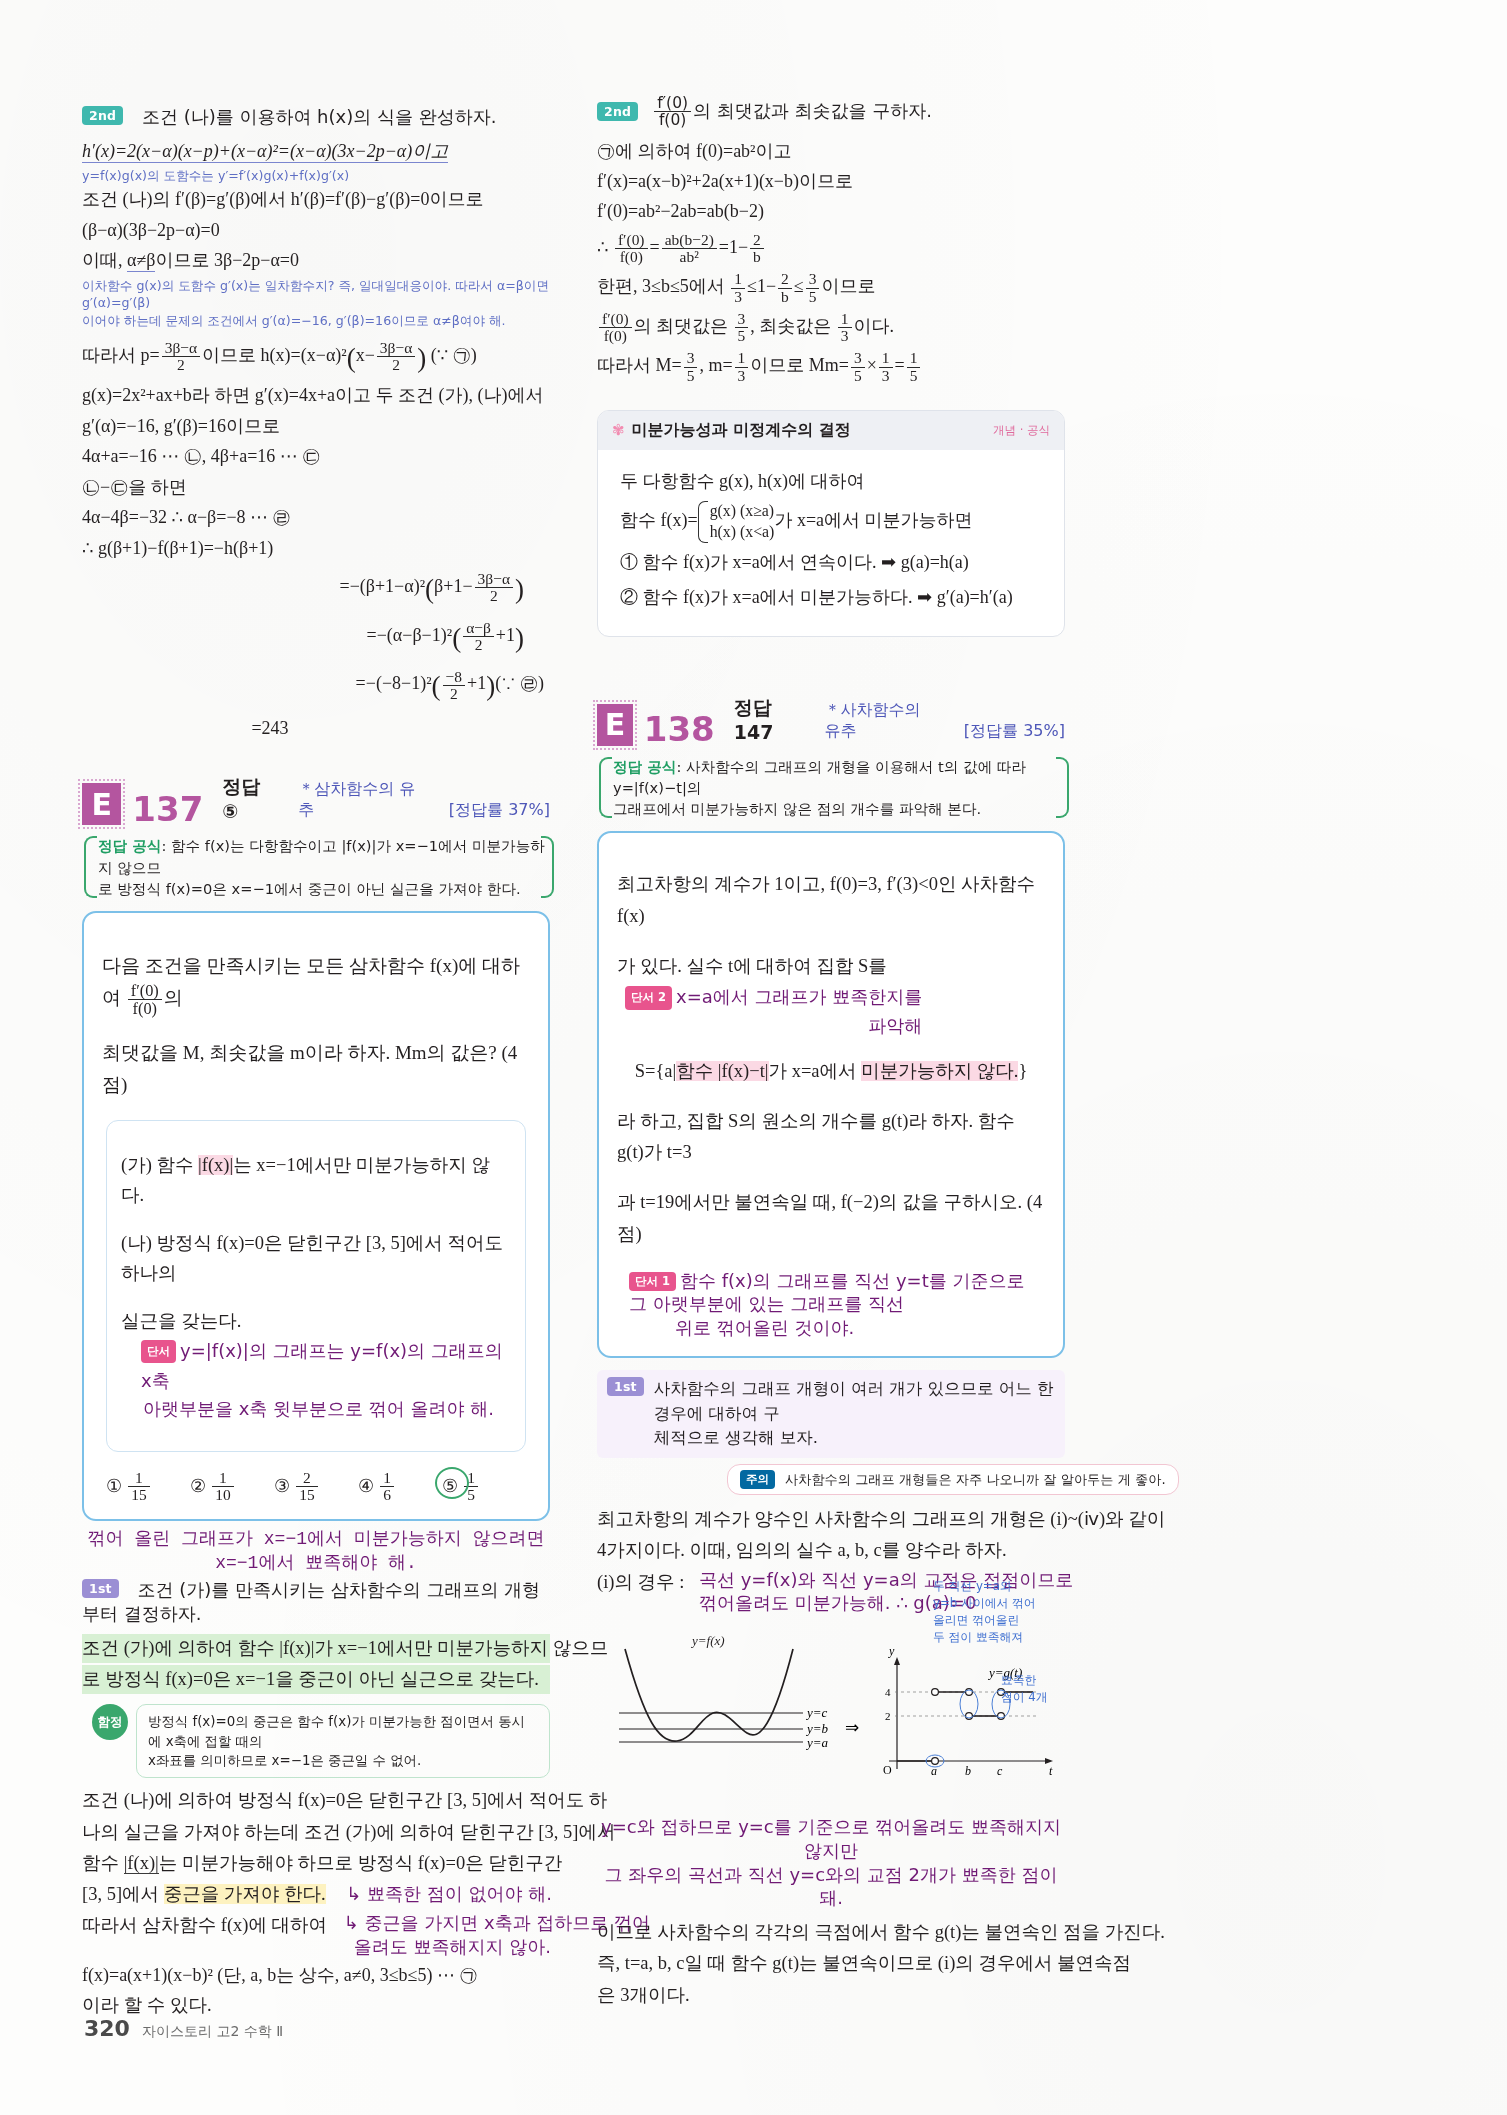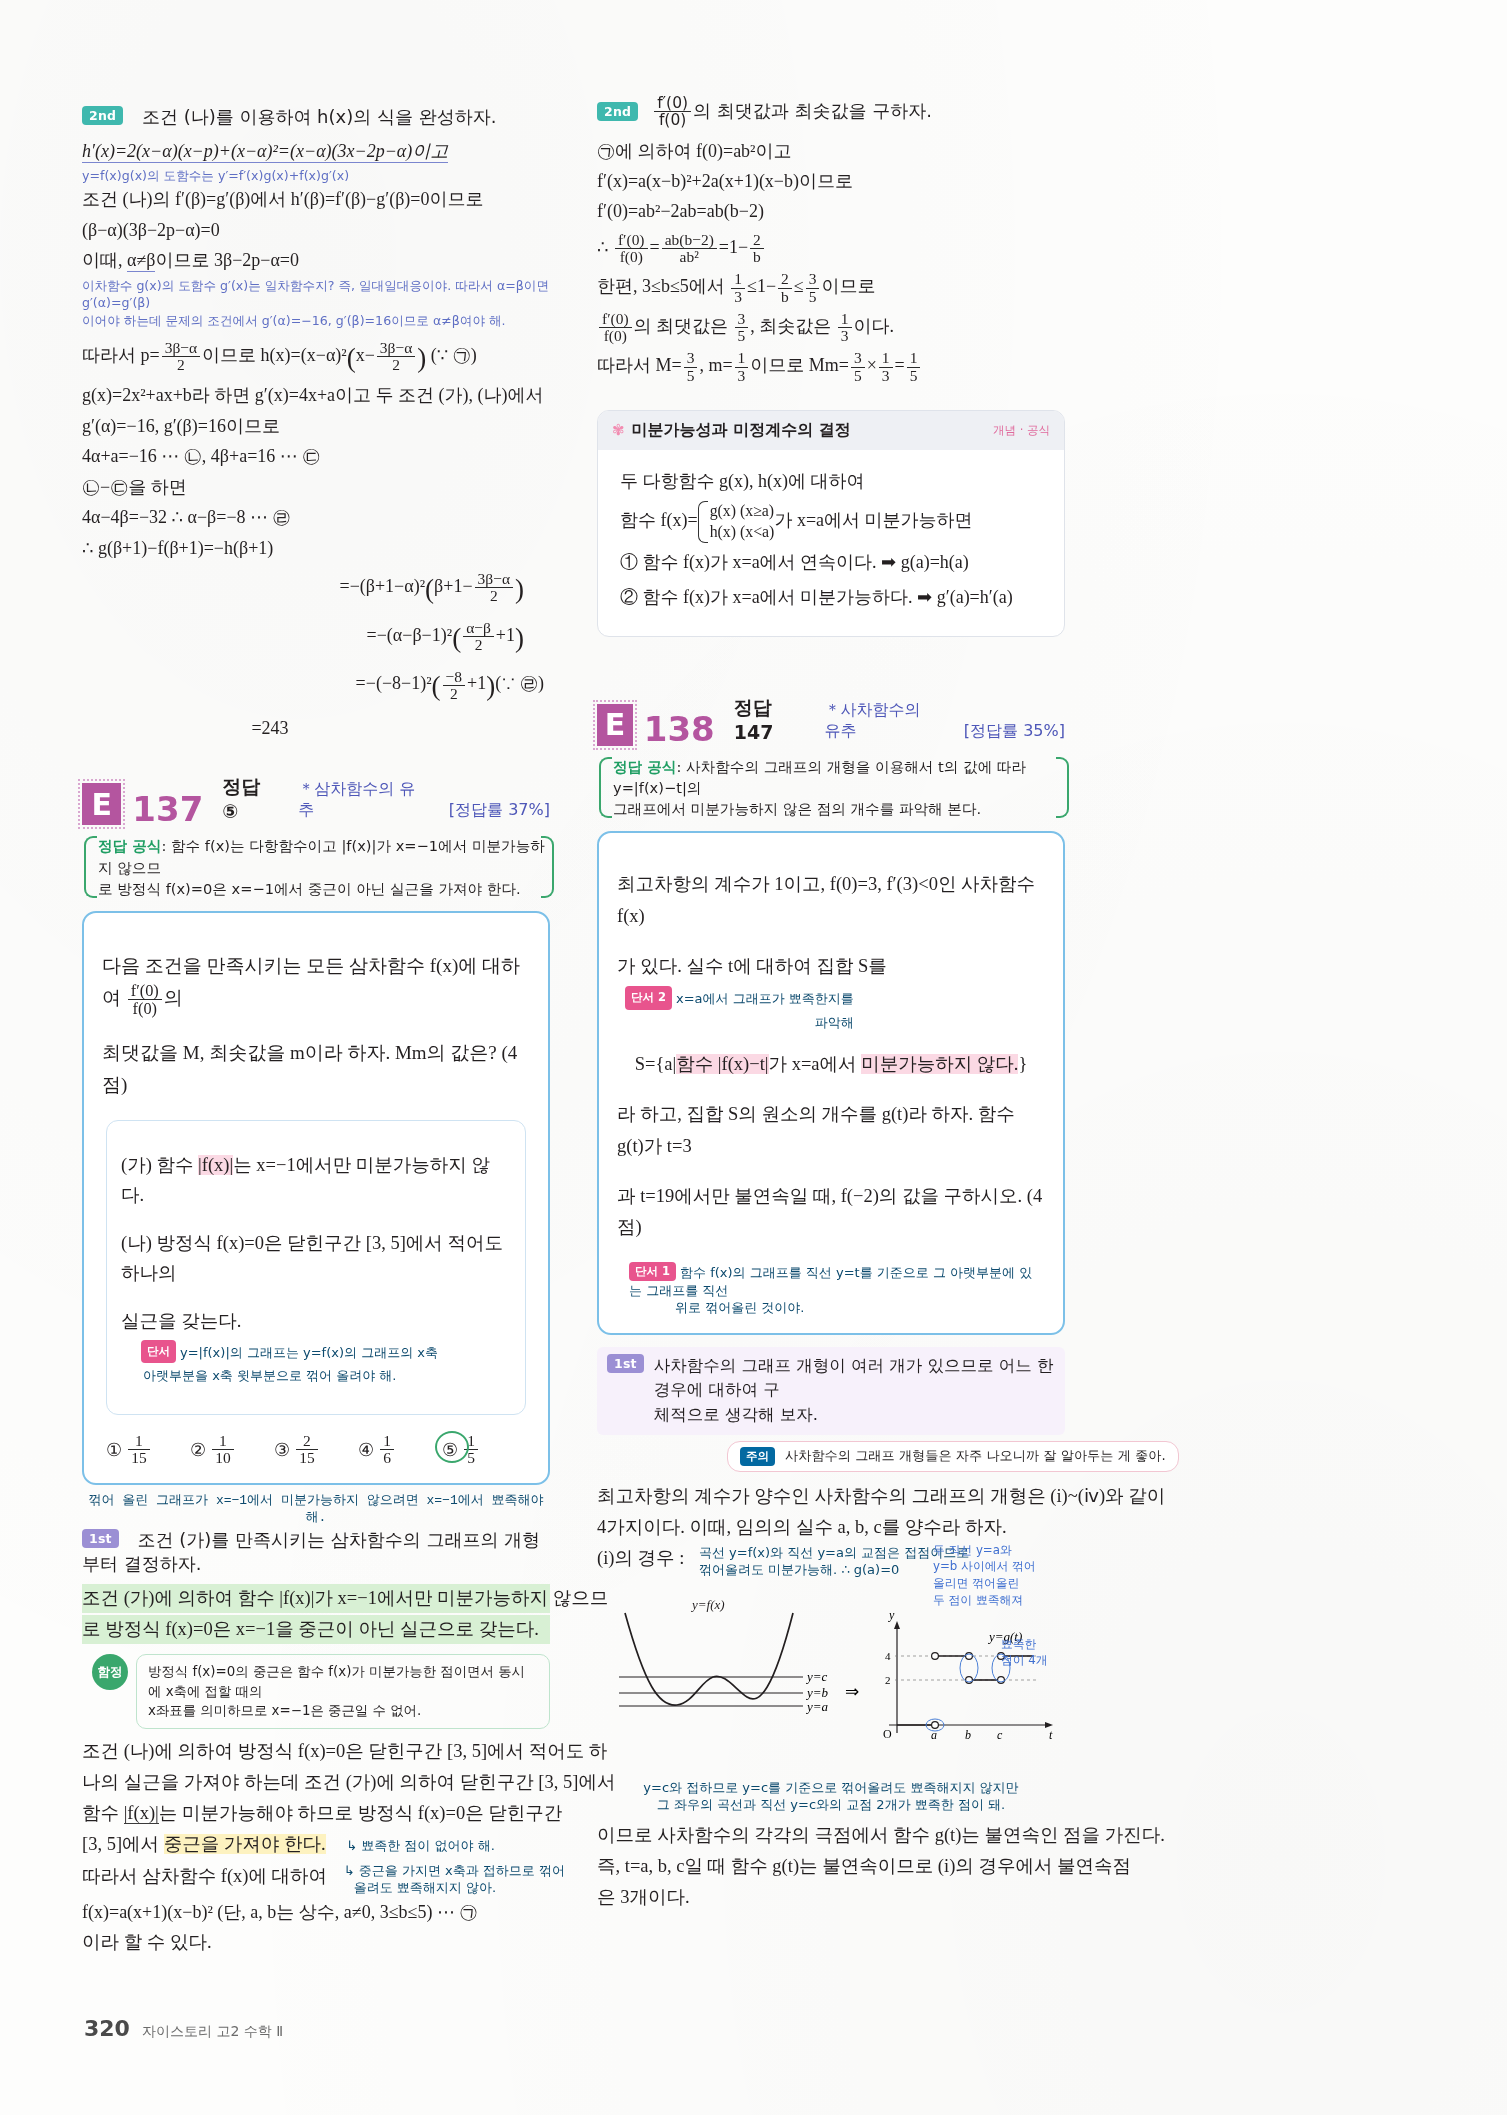--- a/index.html
+++ b/index.html
@@ -39,21 +39,21 @@
   .step-1st{background:#9b8fd4;}
   .step-line{margin:10px 0 8px 0;font-size:19px;}
   .step-line .txt{margin-left:14px;font-family:"DejaVu Sans",sans-serif;font-size:18px;color:#231f20;}
 
   
   .note-blue{
     color:#5f6fc4;font-family:"DejaVu Sans",sans-serif;font-size:12.6px;
     line-height:1.35;margin:0 0 1px 0;
   }
   .note-pink{
-    color:#0c4a6e;font-family:"DejaVu Sans",sans-serif;font-size:13px;
+    color:#701a75;font-family:"DejaVu Sans",sans-serif;font-size:18px;
     line-height:1.32;margin:0;
   }
 
   .uline-blue{border-bottom:1.6px solid #7b86cf;padding-bottom:1px;}
   .uline-dark{border-bottom:1.4px solid #3a3a3a;}
   .hl-green{background:#d8f0d4;}
   .hl-pink{background:#fbd9e4;}
   .hl-yellow{background:#fdf2c0;}
 
   

